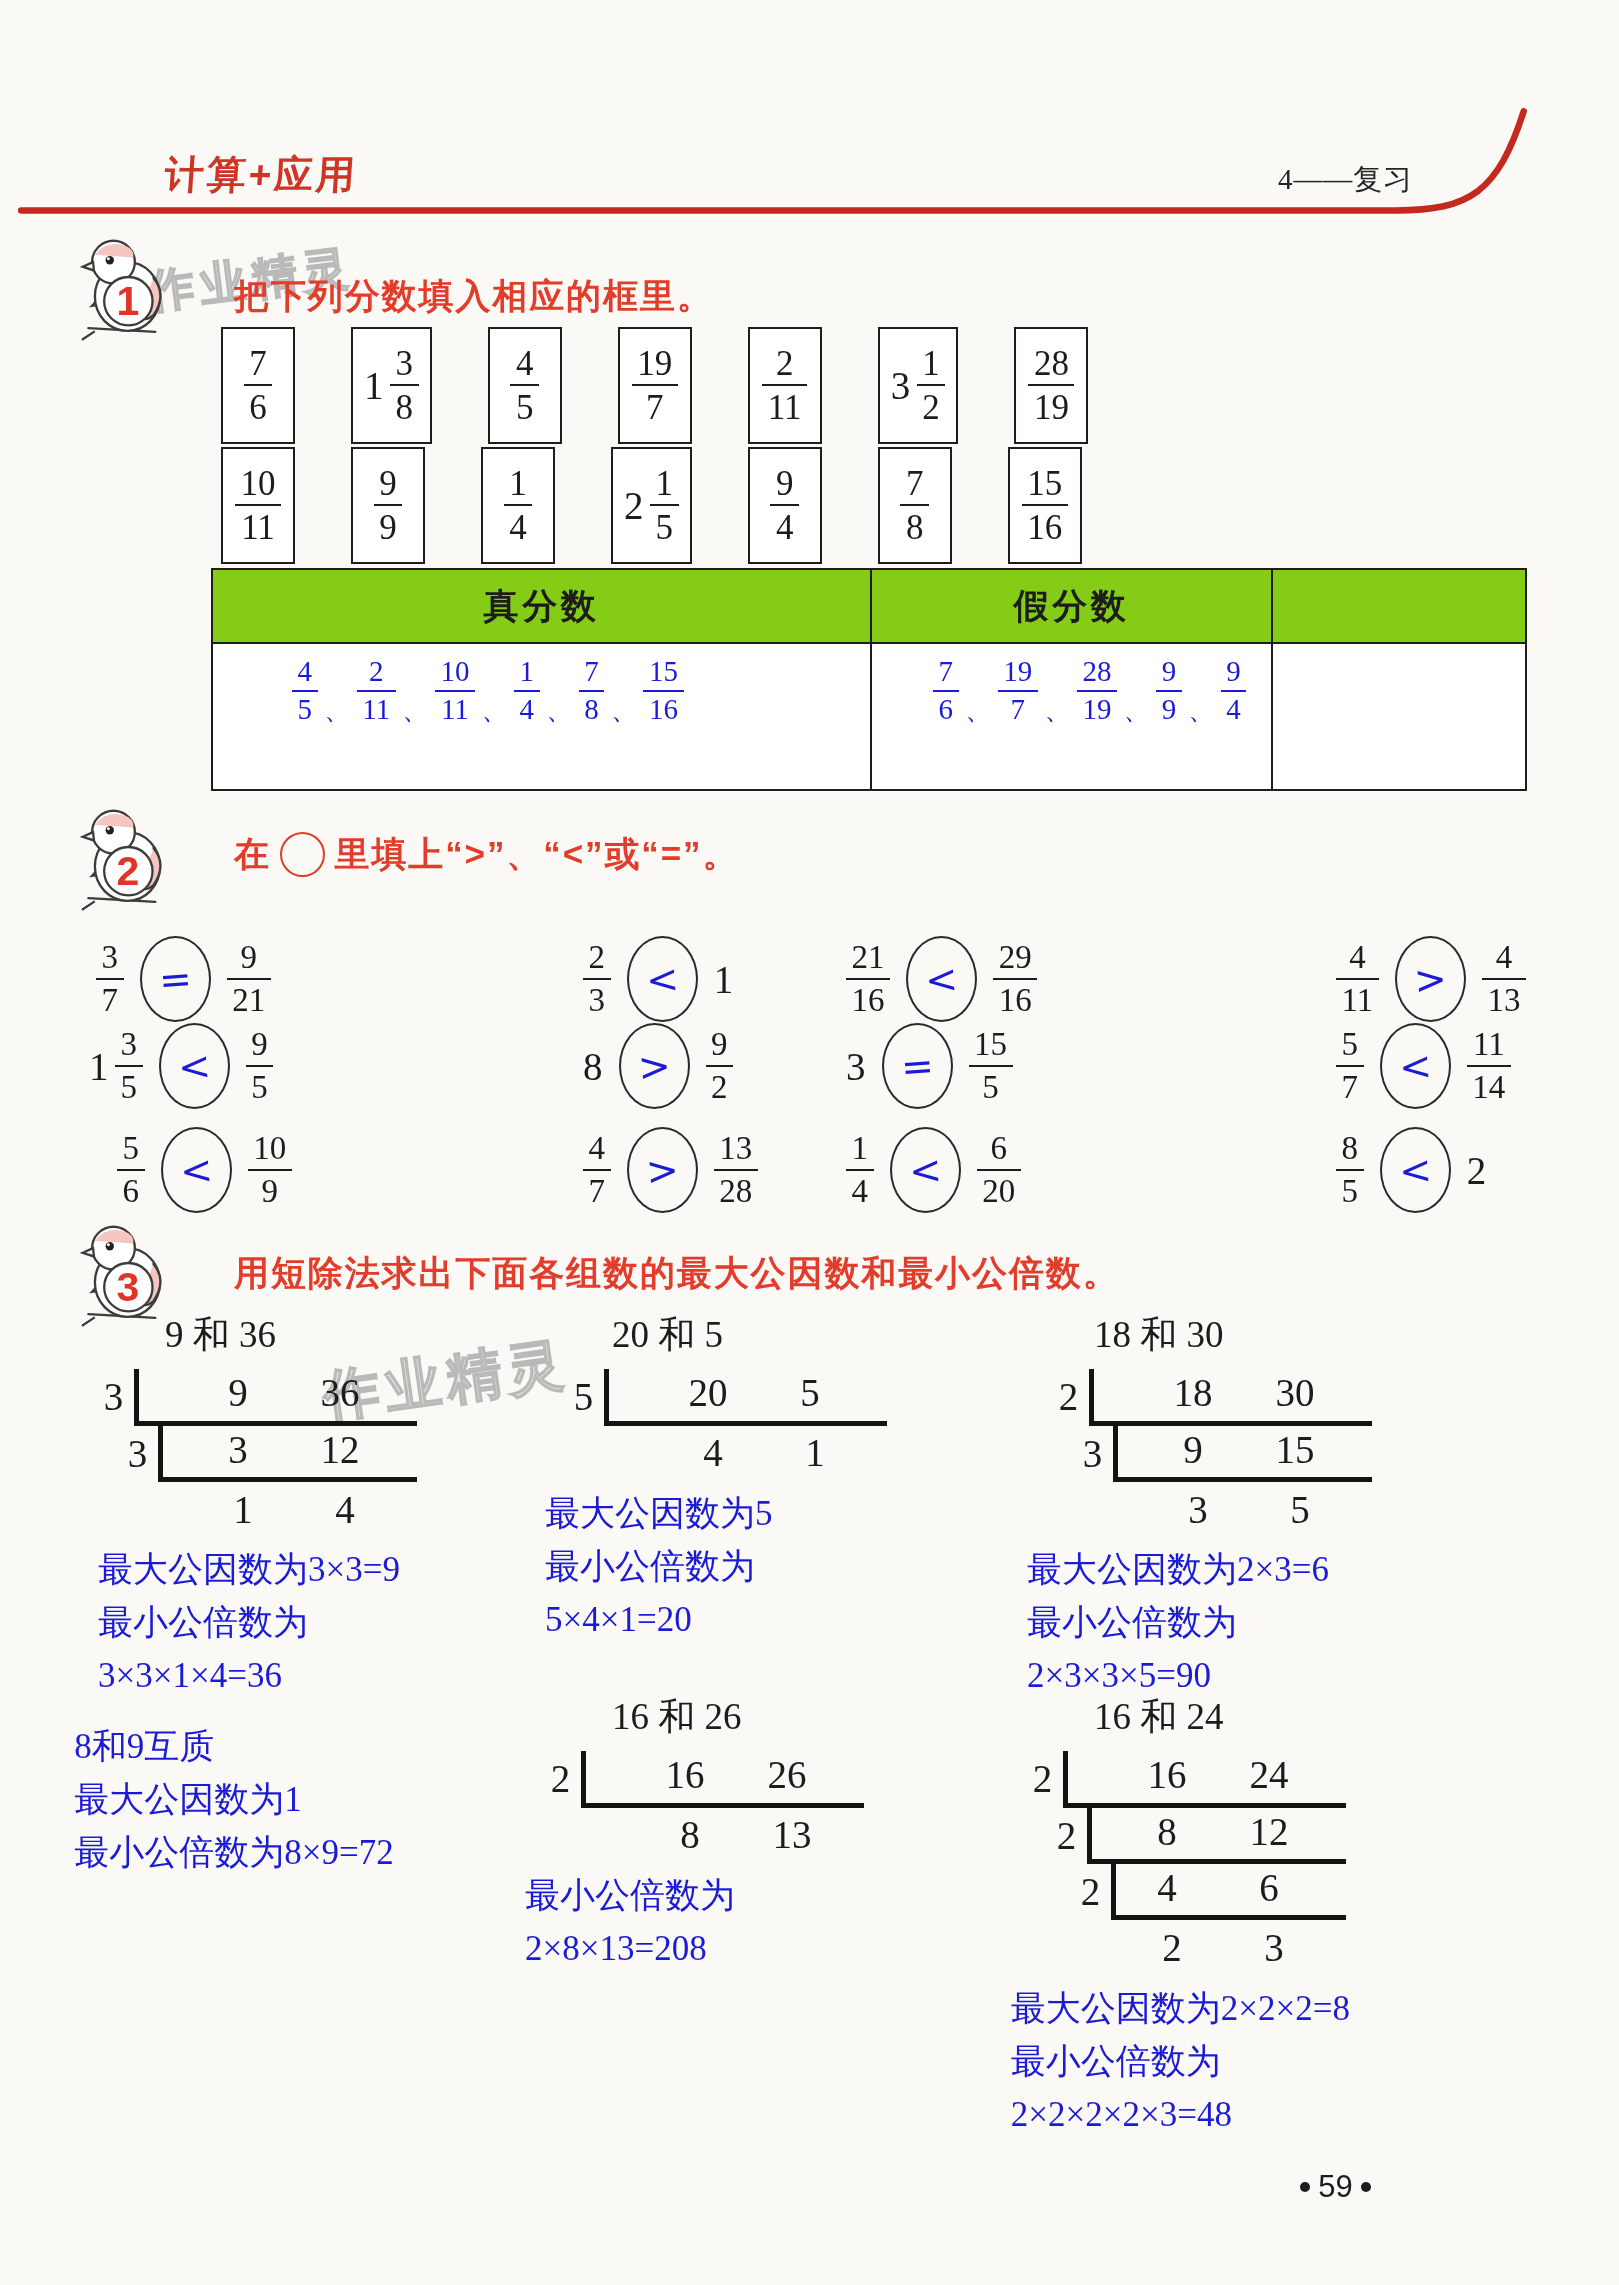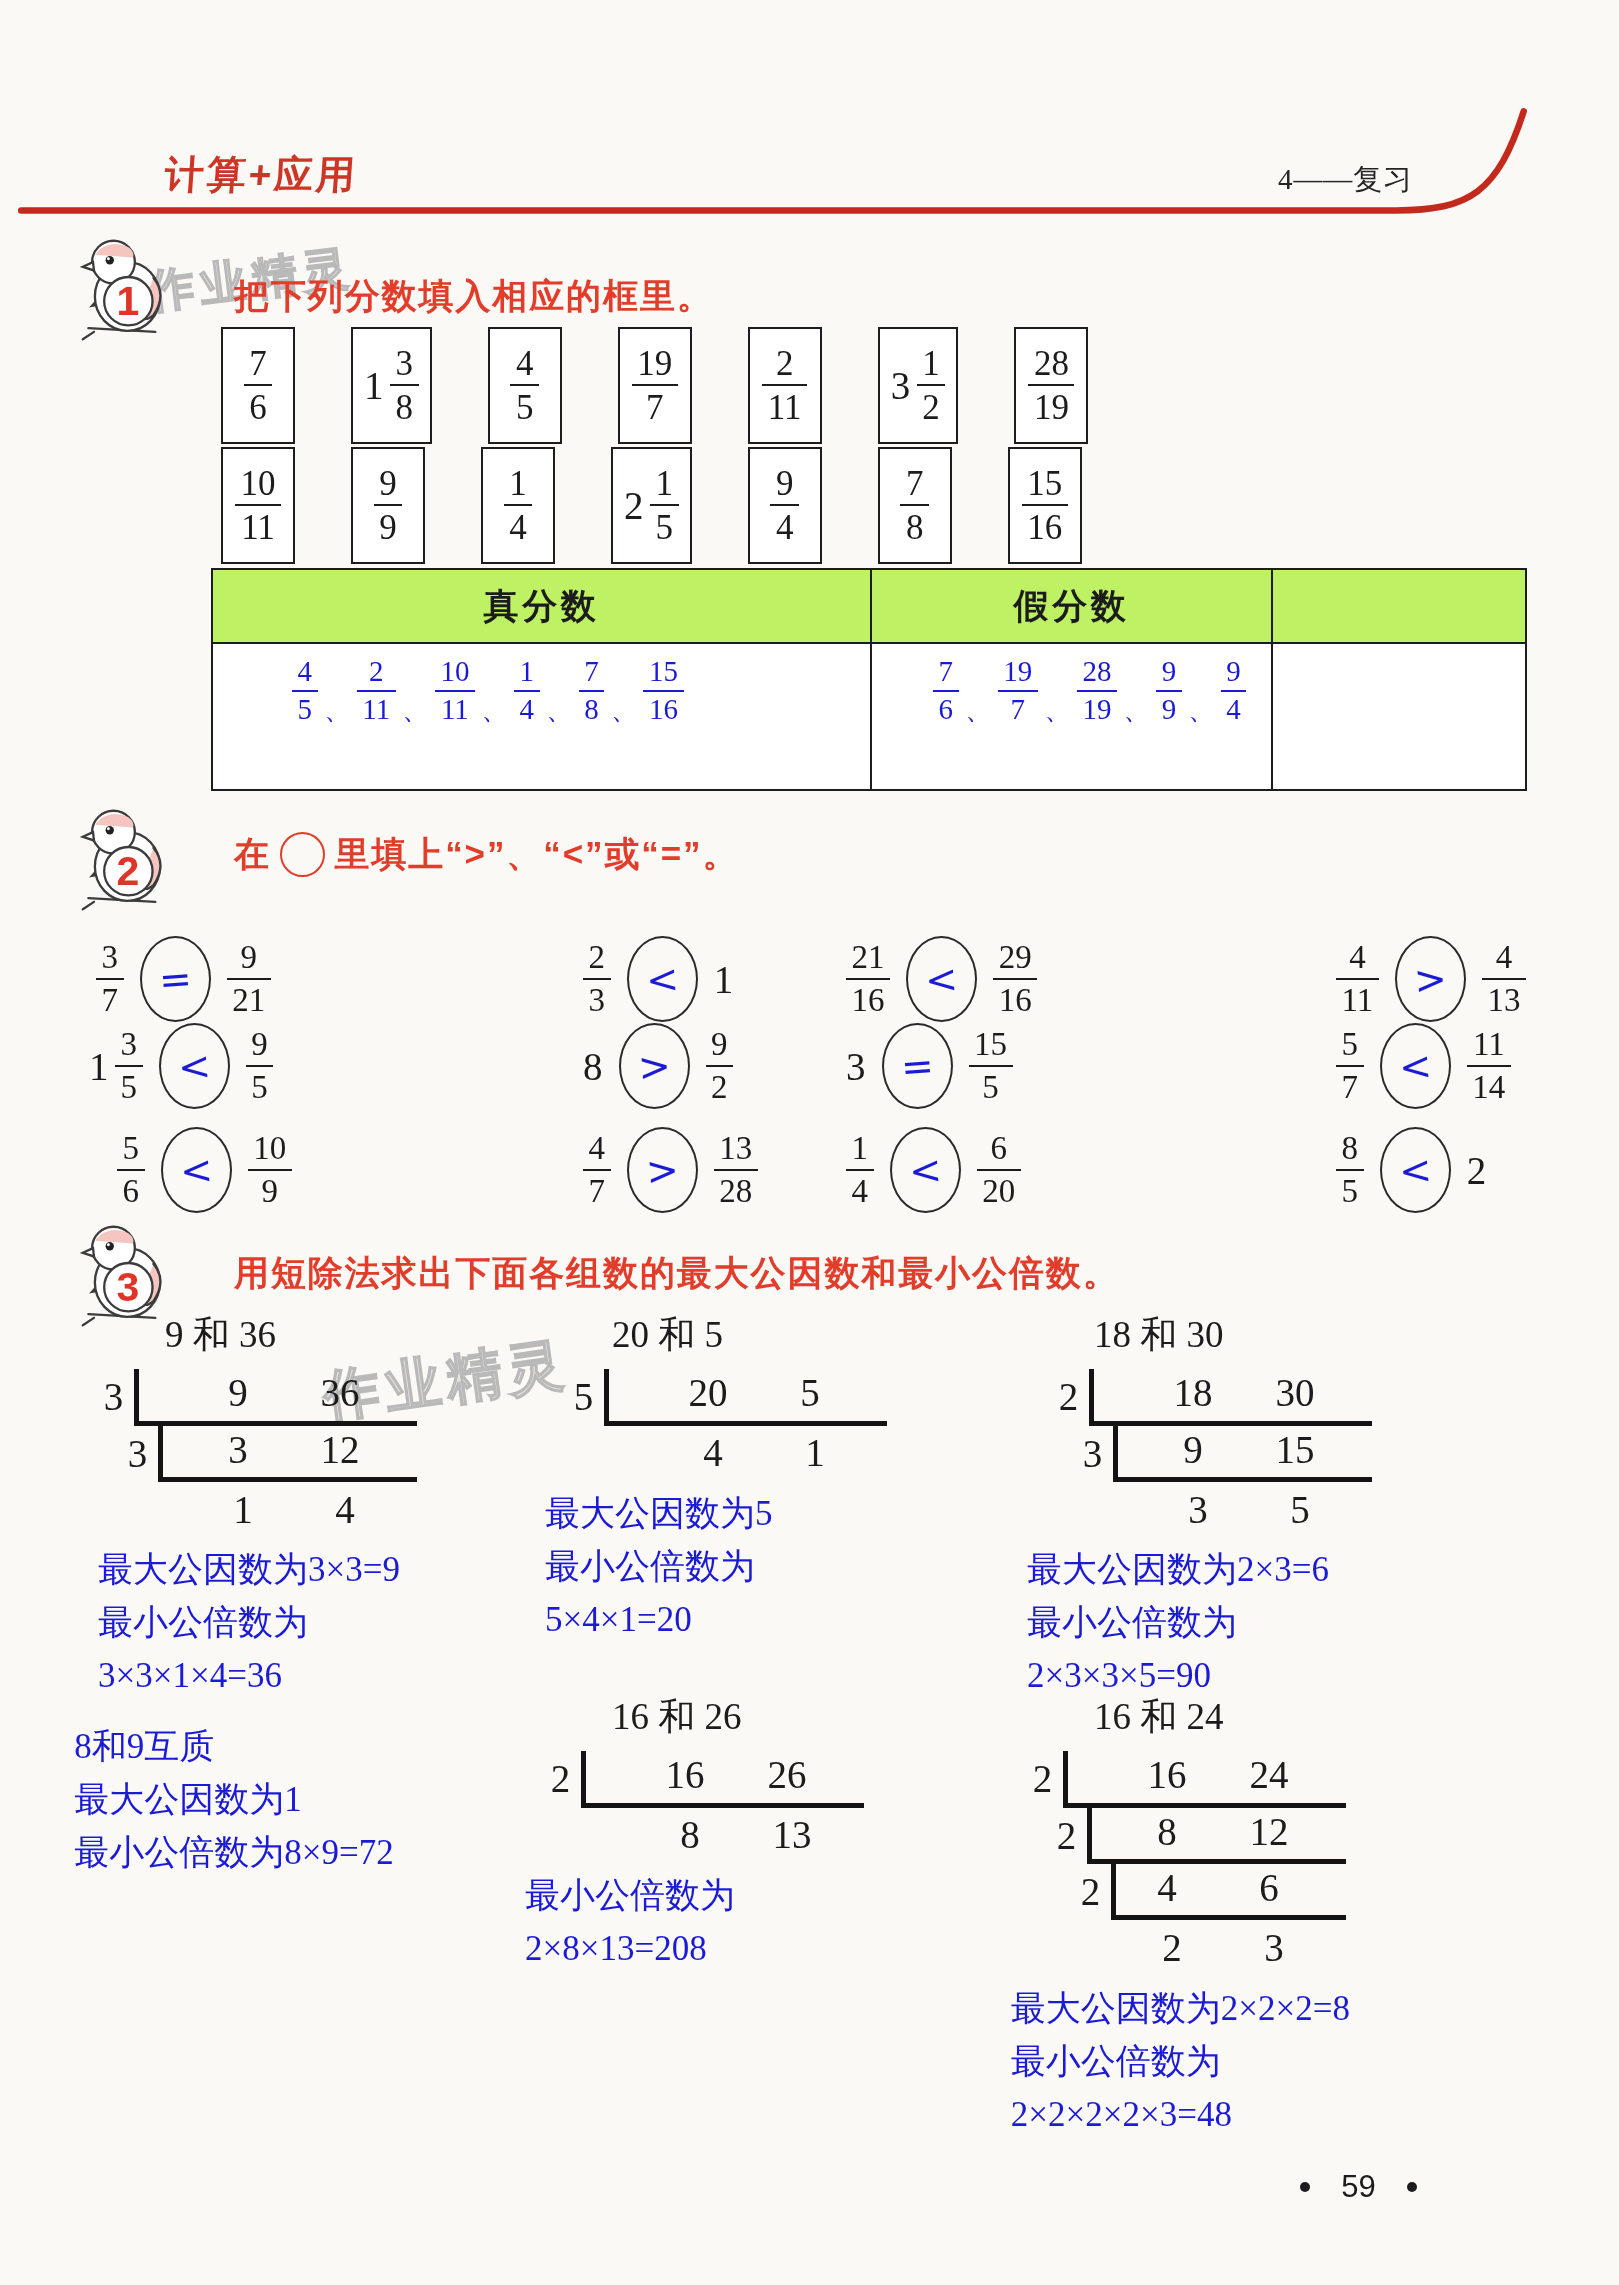--- a/index.html
+++ b/index.html
@@ -31,21 +31,21 @@
   .fr .d{display:block;padding:3.7px 5.6px 0;}
   .mixed{display:inline-flex;align-items:center;gap:6.5px;}
   
   .cards{position:absolute;display:flex;gap:56px;align-items:flex-start;}
   .card{border:2.8px solid #1d1d1d;background:#fff;min-width:48px;height:98px;
         display:flex;align-items:center;justify-content:center;padding:7.4px 11px;font-size:35px;}
   .card .whole{font-size:39px;}
   
   .q1table{position:absolute;left:211px;top:568px;width:1312px;border:2.8px solid #1d1d1d;background:#fff;}
   .trow{display:flex;}
-  .thead .cell{height:72px;background:#bef264;display:flex;align-items:center;justify-content:center;
+  .thead .cell{height:72px;background:#84cc16;display:flex;align-items:center;justify-content:center;
                font-size:35px;font-weight:700;letter-spacing:3.7px;}
   .tbody .cell{height:145px;padding-top:13px;}
   .cell{box-sizing:border-box;}
   .c1{width:659px;border-right:2.8px solid #1d1d1d;}
   .c2{width:401px;border-right:2.8px solid #1d1d1d;}
   .c3{flex:1;}
   .thead{border-bottom:2.8px solid #1d1d1d;}
   .blue-list{display:flex;align-items:flex-start;color:#1b1bd6;font-size:29px;}
   .tbody .c1 .blue-list{padding-left:79px;}
   .tbody .c2 .blue-list{padding-left:61px;}
@@ -64,21 +64,21 @@
   .sd-step{display:flex;align-items:flex-end;}
   .sd-div{width:41px;text-align:center;font-size:39px;line-height:1.15;padding-bottom:5.6px;}
   .sd-nums{display:flex;border-left:5.6px solid #141414;border-bottom:5.6px solid #141414;padding:1.9px 26px 4.6px 0;}
   .sd-nums span,.sd-res span{width:102px;text-align:center;font-size:39px;line-height:1.15;}
   .p0{padding-left:48px;}
   .p1{padding-left:24px;}
   .p2{padding-left:0;}
   .sd-res{display:flex;margin-left:99px;padding-top:5.6px;}
   .ans{margin-top:11px;padding-left:33px;color:#1b1bd6;font-size:35px;line-height:53px;white-space:nowrap;}
   
-  .footer{position:absolute;left:1300px;top:2169px;display:flex;align-items:center;gap:31px;
+  .footer{position:absolute;left:1300px;top:2169px;display:flex;align-items:center;gap:8px;
           font-size:31px;font-family:"Liberation Sans",sans-serif;}
   .dot{width:10.2px;height:10.2px;border-radius:50%;background:#1d1d1d;}
 </style>
 </head>
 <body>
 
 <div class="page">
 
   <div class="hdr-left">计算+应用</div>
   <div class="hdr-right">4——复习</div>

